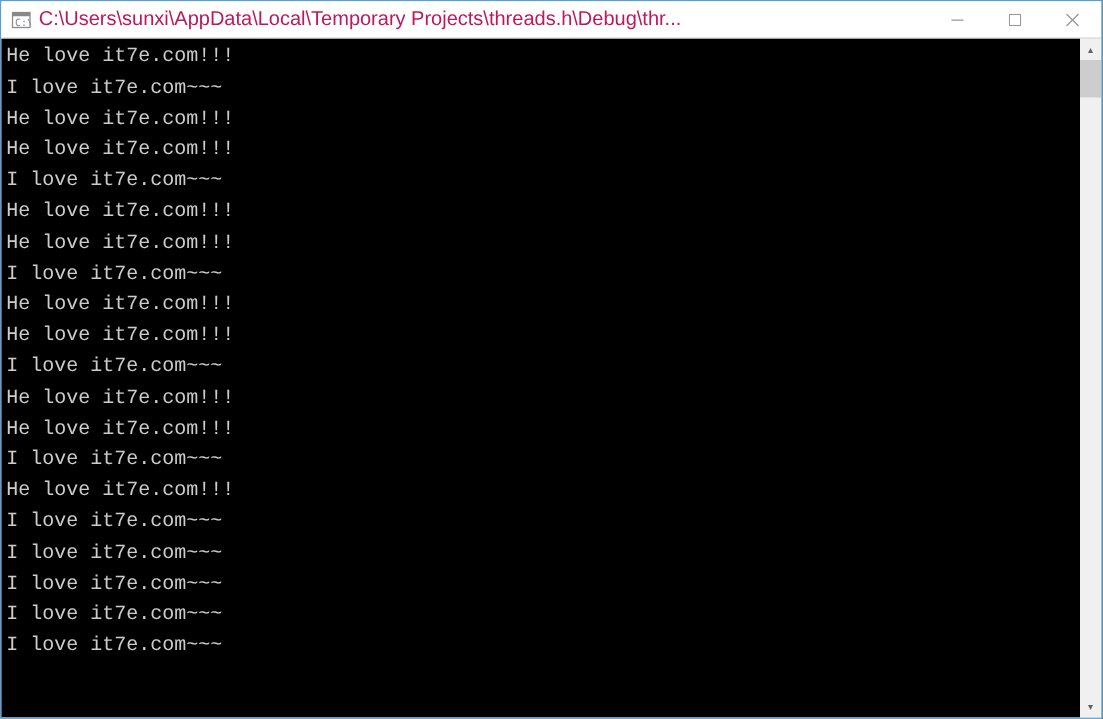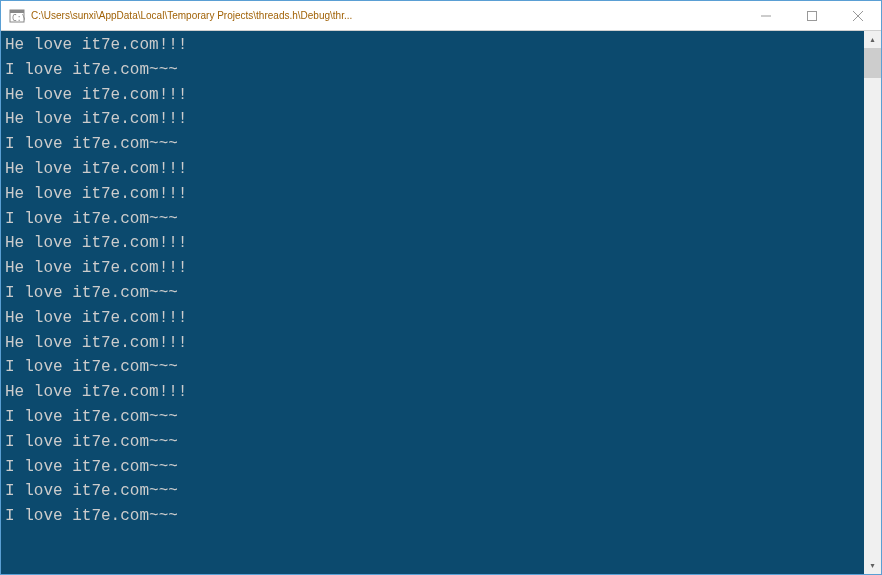--- a/index.html
+++ b/index.html
@@ -20,22 +20,22 @@
       border-bottom: 1px solid #d0d0d0;
     }
     .app-icon {
       width: 16px;
       height: 16px;
       margin-right: 6px;
       display: inline-block;
     }
     .app-icon svg { width: 16px; height: 16px; }
     .title-text {
-      font-size: 10px;
-      color: #a16207;
+      font-size: 16px;
+      color: #be185d;
       flex: 1;
       white-space: nowrap;
       overflow: hidden;
       text-overflow: ellipsis;
     }
     .win-controls {
       display: flex;
       height: 100%;
     }
     .win-btn {
@@ -47,21 +47,21 @@
       color: #999;
       font-size: 10px;
     }
     .win-btn svg { width: 10px; height: 10px; }
     .content-area {
       display: flex;
       height: calc(100% - 30px);
     }
     .console {
       flex: 1;
-      background: #0c4a6e;
+      background: #000000;
       color: #cccccc;
       font-family: Consolas, "Courier New", monospace;
       font-size: 16px;
       line-height: 1.55;
       padding: 2px 4px;
       white-space: pre;
       overflow: hidden;
     }
     .console-line { display: block; }
     .scrollbar {

